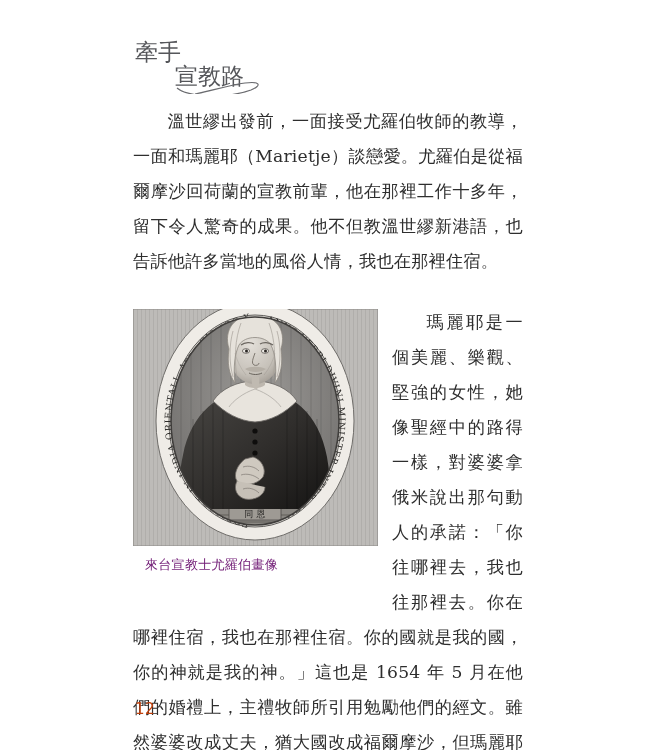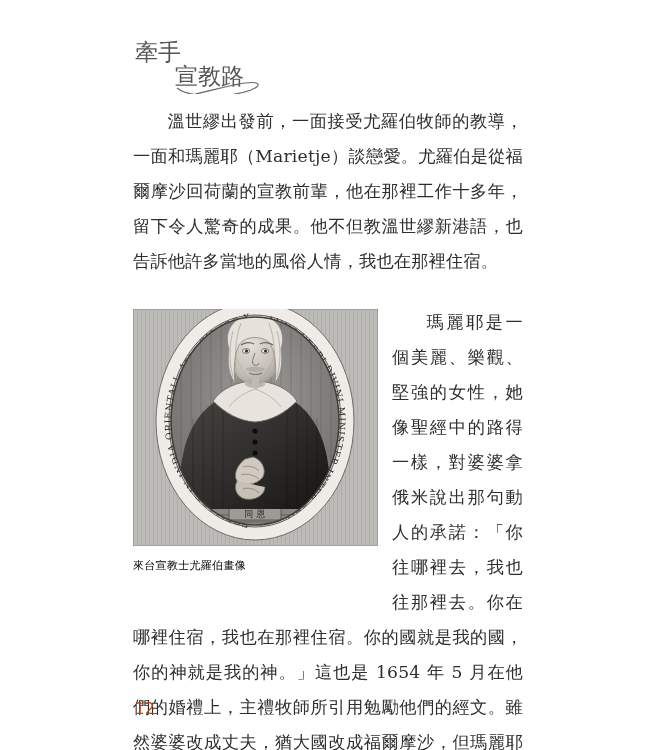--- a/index.html
+++ b/index.html
@@ -71,26 +71,27 @@
     width: 245px;
     height: 237px;
     position: relative;
     overflow: hidden;
     background: #b9b7b4;
   }
   .engraving svg { display: block; }
 
   .figure-caption {
     margin-top: 7px;
-    font-size: 11px;
+    font-size: 13px;
     line-height: 18px;
-    color: #000000;
+    color: #701a75;
     font-family: "DejaVu Sans", "Liberation Sans", sans-serif;
     text-indent: 0;
     letter-spacing: 0.3px;
+    margin-left: 12px;
   }
 
   
   .folio {
     position: absolute;
     left: 135px;
     top: 700px;
     font-size: 15px;
     color: #c2410c;
     font-family: "DejaVu Sans", "Liberation Sans", sans-serif;

